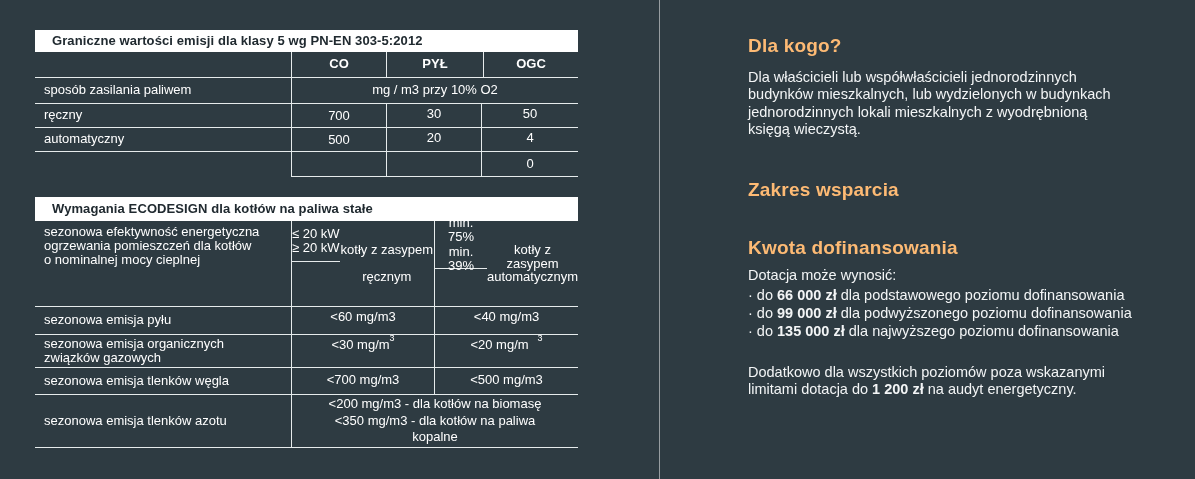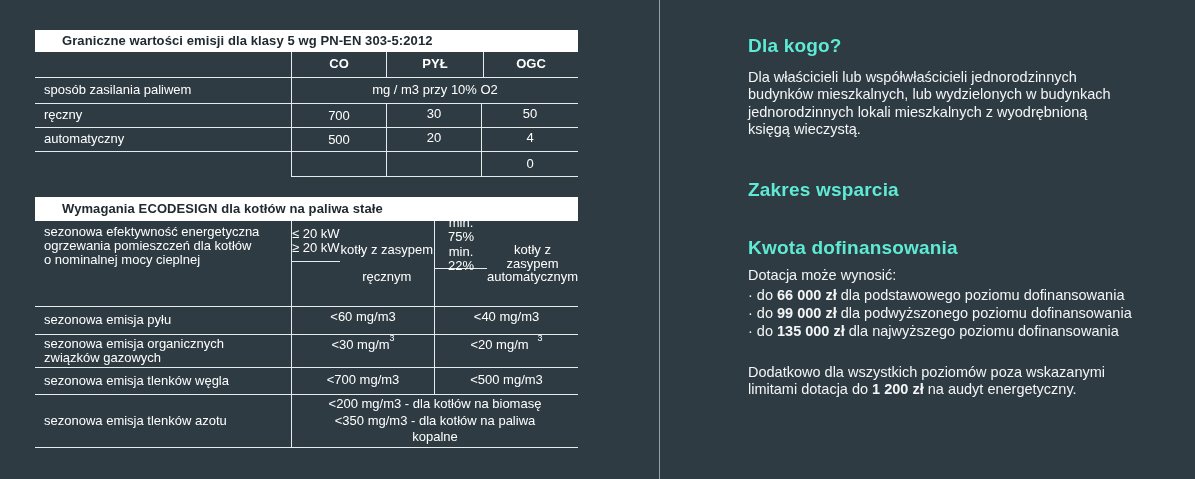--- a/index.html
+++ b/index.html
@@ -16,21 +16,21 @@
 
   .divider { position:absolute; left:659px; top:0; width:1px; height:479px; background:rgba(255,255,255,.5); }
 
   
   .tbl { position:absolute; left:35px; width:543px; font-size:13px; line-height:1.1; }
   .t1 { top:30px; }
   .t2 { top:197px; }
 
   .bar {
     background:#ffffff; color:#202a30; font-weight:bold; font-size:13px;
-    height:22px; display:flex; align-items:center; padding-left:27px;
+    height:22px; display:flex; align-items:center; padding-left:17px;
     letter-spacing:.1px;
   }
   .t2 .bar { height:24px; }
 
   .trow { display:flex; }
 
   .c, .d { display:flex; justify-content:center; align-items:center; text-align:center; }
   .lab { justify-content:flex-start !important; padding-left:9px; text-align:left !important; }
 
   .c1 { width:256px; } .c2 { width:95px; } .c3 { width:95px; } .c4 { width:97px; }
@@ -52,21 +52,21 @@
   .stack .lower { flex:1; line-height:1.05; }
   .efflabel { align-items:flex-start !important; padding-top:4px; line-height:14px; }
 
   sub.s3 { font-size:9px; line-height:0; vertical-align:sub; }
   sub.s3.gap { margin-left:9px; }
 
   .noxval { line-height:16.5px; }
 
   
   .right { position:absolute; left:748px; top:30px; width:447px; font-size:14.5px; color:#f3f5f6; }
-  .right h2 { font-size:19px; font-weight:bold; color:#5eead4; letter-spacing:.2px; }
+  .right h2 { font-size:19px; font-weight:bold; color:#fdba74; letter-spacing:.2px; }
   .h-who   { margin:5px 0 12px 0; }
   .h-scope { margin:40px 0 24px 0; }
   .h-fund  { margin:36px 0 8px 0; }
   .right p { line-height:17.4px; }
   .pbody { max-width:385px; }
   .intro { margin-bottom:2px; }
   .bullet { line-height:18px; white-space:nowrap; }
   .note { max-width:370px; margin-top:24px; line-height:17.4px; }
   .amt { font-weight:bold; }
 </style>
@@ -123,21 +123,21 @@
 o nominalnej mocy cieplnej</div>
       <div class="d d2 vs bb stack">
         <div class="upper" style="height:41px">≤ 20 kW
 ≥ 20 kW</div>
         <div class="lower">kotły z zasypem
 
 ręcznym</div>
       </div>
       <div class="d d3 vs bb stack">
         <div class="upper" style="height:48px">min. 75%
-min. 22%</div>
+min. 39%</div>
         <div class="lower">kotły z zasypem
 automatycznym</div>
       </div>
     </div>
 
     <div class="trow" style="height:28px">
       <div class="d d1 lab bb">sezonowa emisja pyłu</div>
       <div class="d d2 vs bb va-top">&lt;60 mg/m3</div>
       <div class="d d3 vs bb va-top">&lt;40 mg/m3</div>
     </div>

